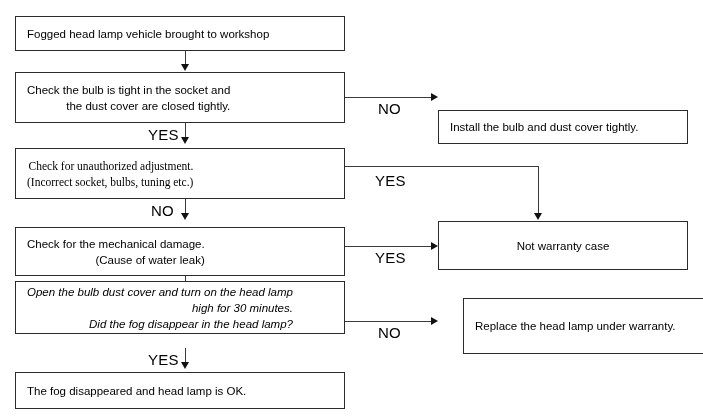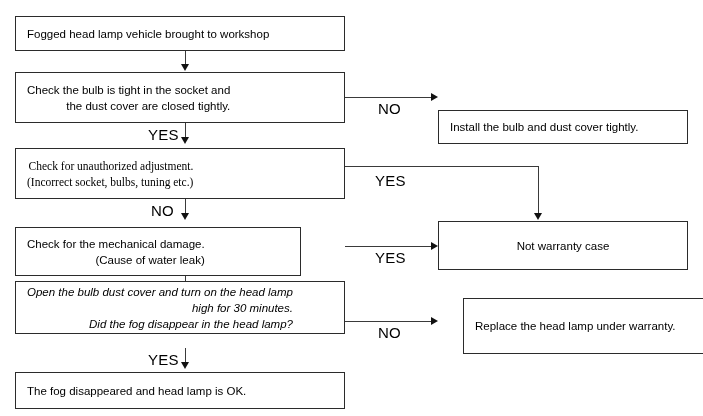--- a/index.html
+++ b/index.html
@@ -108,21 +108,21 @@
 
   <div class="hline" style="left:345px; top:166px; width:194px;"></div>
   <div class="vline" style="left:538px; top:166px; height:48px;"></div>
   <div class="arrow-down" style="left:533.5px; top:213px;"></div>
   <div class="label" style="left:375px; top:172px;">YES</div>
 
   <div class="vline" style="left:185px; top:199px; height:16px;"></div>
   <div class="arrow-down" style="left:180.5px; top:213px;"></div>
   <div class="label" style="left:151px; top:202px;">NO</div>
 
-  <div class="box" style="left:15px; top:227px; width:286px; height:49px;padding-left:12px;">
+  <div class="box" style="left:15px; top:227px; width:330px; height:49px;padding-left:12px;">
     <div class="txt">Check for the mechanical damage.
 (Cause of water leak)</div>
   </div>
 
   <div class="hline" style="left:345px; top:246px; width:87px;"></div>
   <div class="arrow-right" style="left:431px; top:241.5px;"></div>
   <div class="label" style="left:375px; top:249px;">YES</div>
 
   <div class="box center" style="left:438px; top:221px; width:250px; height:49px;">
     <div class="txt">Not warranty case</div>

